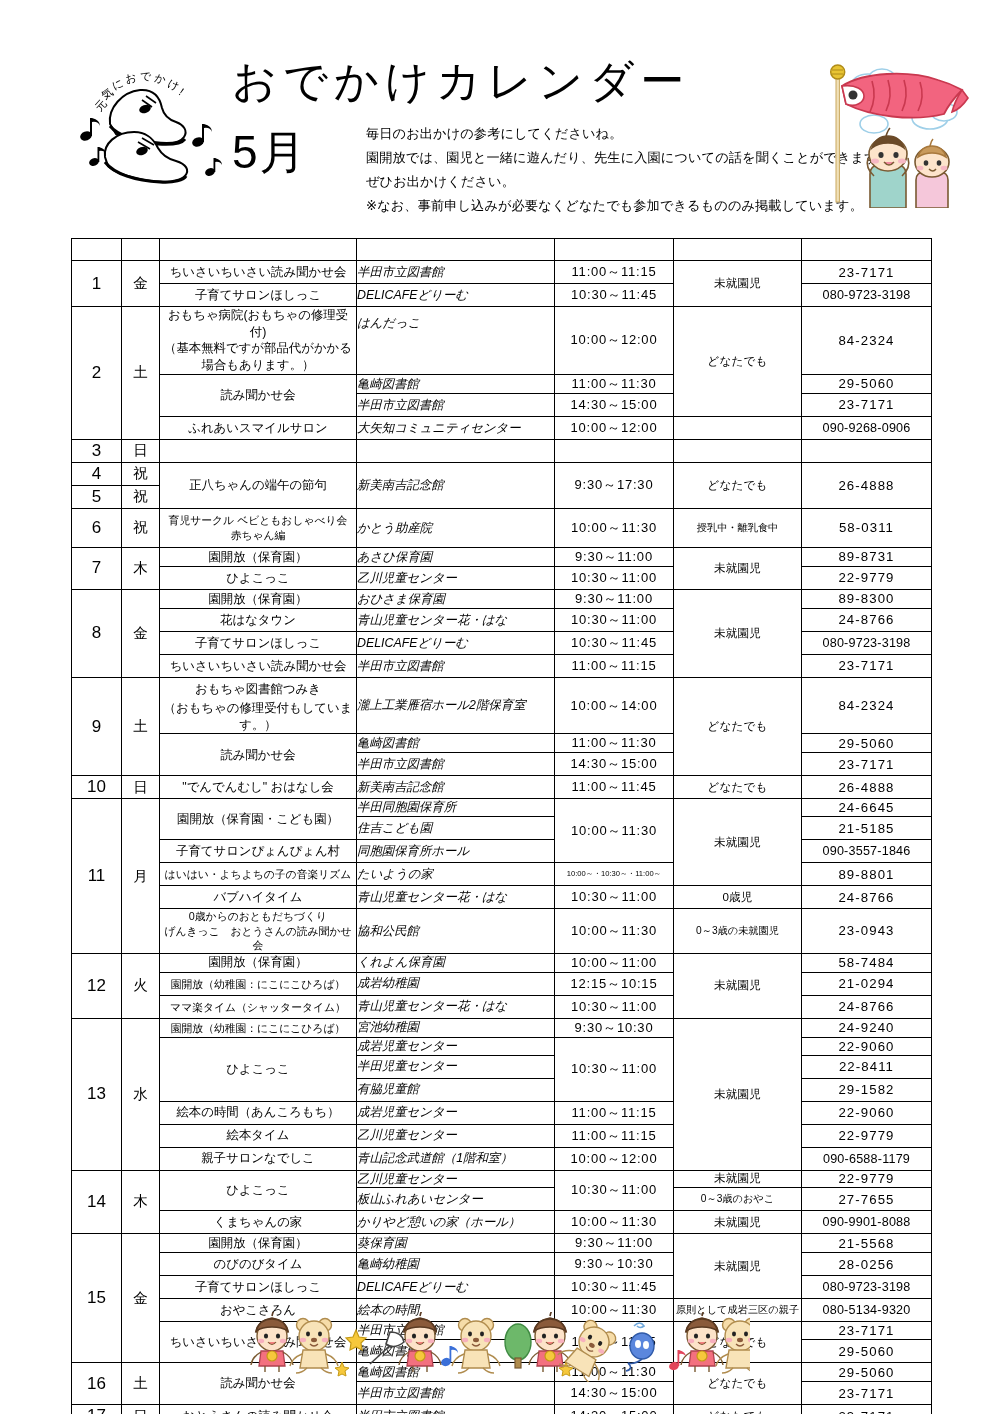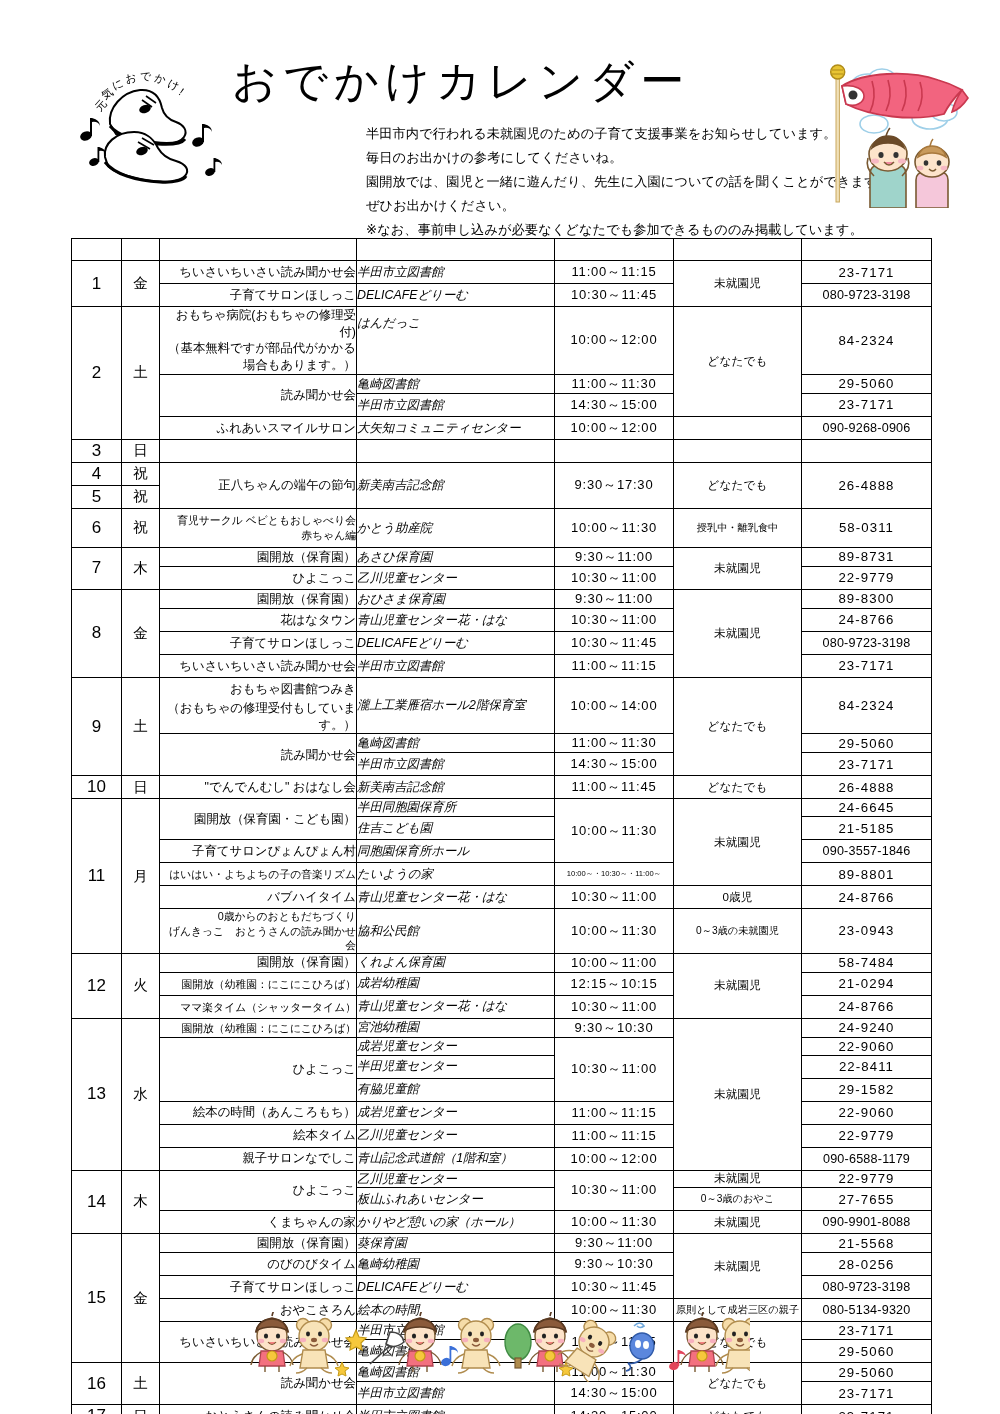--- a/index.html
+++ b/index.html
@@ -121,21 +121,21 @@
     vertical-align: top;
     padding-top: 3px;
     letter-spacing: 0;
   }
   td.dow { font-size: 14.5px; padding-top: 5px; }
 
   td.event {
     padding-left: 4px;
     font-size: 12.4px;
     line-height: 1.35;
-    text-align: right;
+    text-align: center;
   }
   td.place {
     padding-left: 6px;
     font-size: 12.4px;
     text-align: left;
     line-height: 1.35;
     font-style: italic;
   }
   td.time, td.tgt, td.tel {
     text-align: center;
@@ -216,24 +216,24 @@
           <path d="M132 72 q8 2 8 8 q-2 -5 -8 -4 z"></path>
           <ellipse cx="138" cy="120" rx="5" ry="3.8" transform="rotate(-20 138 120)"></ellipse>
           <rect x="141.5" y="106" width="1.8" height="14"></rect>
           <path d="M143 106 q7 2 7 7 q-2 -4 -7 -3 z"></path>
         </g>
       </svg>
     </div>
 
     <div class="title-block">
       <div class="main-title">おでかけカレンダー</div>
+      <div class="month-title">5月</div>
     </div>
 
     <div class="intro">
-      <div>半田市内で行われる未就園児のための子育て支援事業をお知らせしています。</div>
       <div>毎日のお出かけの参考にしてくださいね。</div>
       <div>園開放では、園児と一緒に遊んだり、先生に入園についての話を聞くことができます。</div>
       <div>ぜひお出かけください。</div>
       <div>※なお、事前申し込みが必要なくどなたでも参加できるもののみ掲載しています。</div>
     </div>
 
     <div class="koi-art">
       <svg viewBox="0 0 176 150" width="176" height="150">
 
         <g fill="#ffffff" stroke="#9ecfe8" stroke-width="1.6">

